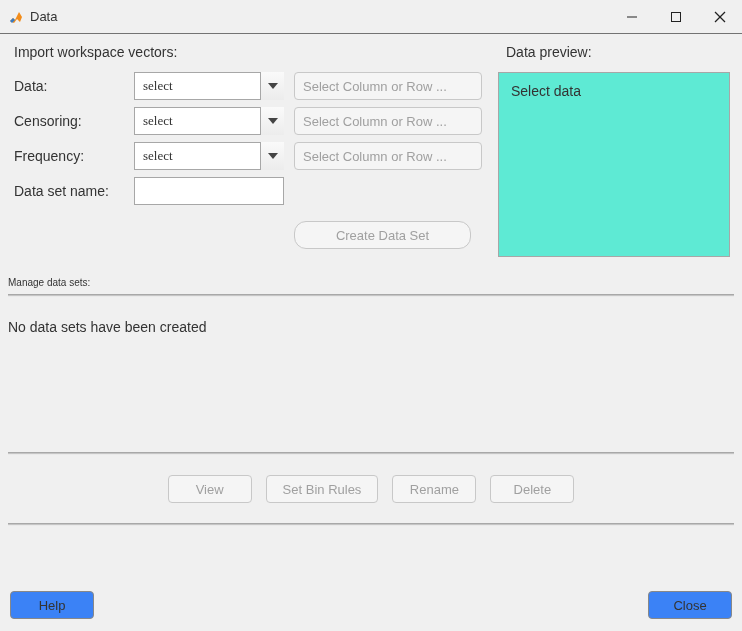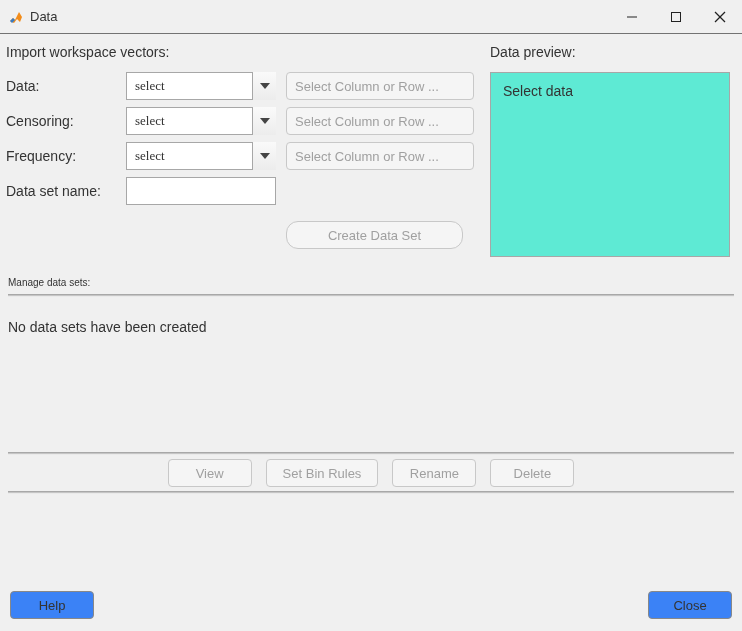--- a/index.html
+++ b/index.html
@@ -42,21 +42,21 @@
       display: flex;
       align-items: center;
       justify-content: center;
       color: #222;
     }
     .winbtn svg { stroke: #222; }
     .content {
       padding: 0;
     }
     .import-section {
-      padding: 10px 12px 0 0;
+      padding: 10px 12px 0 8px;
       display: flex;
       align-items: flex-start;
       justify-content: space-between;
     }
     .import-left {
       flex: 0 0 480px;
     }
     .import-right {
       flex: 1;
       padding-left: 10px;
@@ -146,20 +146,21 @@
       background: #f5f5f5;
       color: #a0a0a0;
       font-size: 13px;
       display: flex;
       align-items: center;
       justify-content: center;
     }
     .preview-label {
       font-size: 14px;
       margin-bottom: 12px;
+      margin-left: 8px;
     }
     .preview-box {
       border: 1px solid #a7a7a7;
       background: #5eead4;
       height: 185px;
       padding: 10px 12px;
       font-size: 14px;
       color: #333;
     }
     .manage-section {
@@ -179,21 +180,21 @@
     .datasets-list {
       height: 155px;
       padding: 22px 0 0 0;
       font-size: 14px;
       color: #333;
     }
     .btn-row {
       display: flex;
       justify-content: center;
       gap: 14px;
-      padding: 4px 0;
+      padding: 20px 0;
     }
     .std-btn {
       height: 28px;
       min-width: 84px;
       padding: 0 16px;
       border: 1px solid #c8c8c8;
       border-radius: 4px;
       background: #f5f5f5;
       color: #a0a0a0;
       font-size: 13px;

